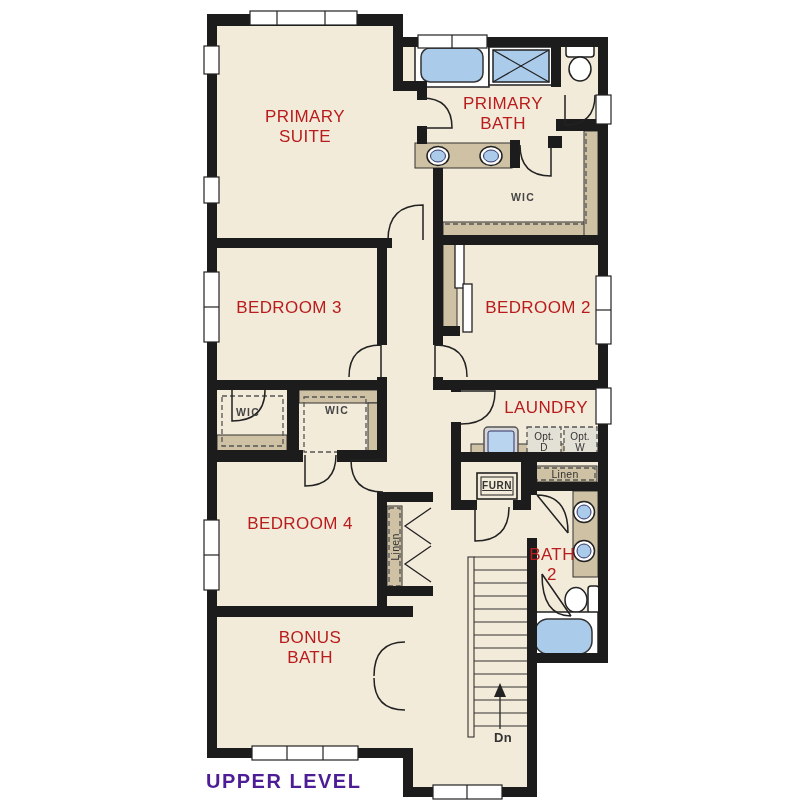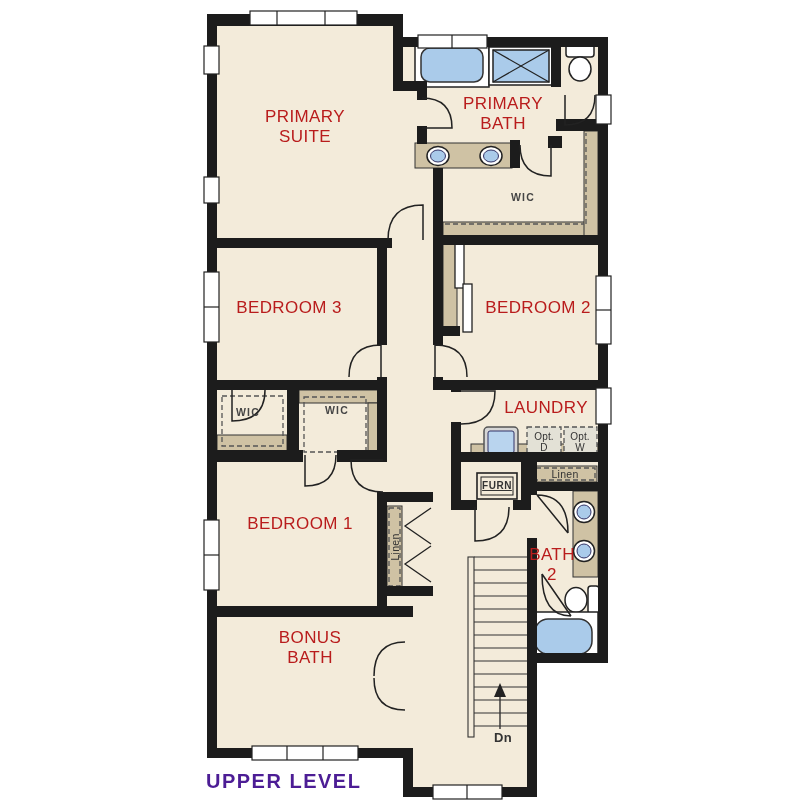--- a/index.html
+++ b/index.html
@@ -225,20 +225,20 @@
   <div class="lbl sm" style="left:523px;top:197px">WIC</div>
   <div class="lbl" style="left:289px;top:308px">BEDROOM 3</div>
   <div class="lbl" style="left:538px;top:308px">BEDROOM 2</div>
   <div class="lbl sm" style="left:248px;top:412px">WIC</div>
   <div class="lbl sm" style="left:337px;top:410px">WIC</div>
   <div class="lbl" style="left:546px;top:408px">LAUNDRY</div>
   <div class="lbl tiny" style="left:544px;top:442px"><span>Opt.</span><br><span>D</span></div>
   <div class="lbl tiny" style="left:580px;top:442px"><span>Opt.</span><br><span>W</span></div>
   <div class="lbl furn" style="left:497px;top:486px">FURN</div>
   <div class="lbl linen" style="left:565px;top:474px">Linen</div>
-  <div class="lbl" style="left:300px;top:524px">BEDROOM 1</div>
+  <div class="lbl" style="left:300px;top:524px">BEDROOM 4</div>
   <div class="lbl linen vert" style="left:395px;top:547px">Linen</div>
   <div class="lbl" style="left:552px;top:565px"><span>BATH</span><br><span>2</span></div>
   <div class="lbl" style="left:310px;top:648px"><span>BONUS</span><br><span>BATH</span></div>
   <div class="lbl dn" style="left:503px;top:738px">Dn</div>
   <div id="plan-title">UPPER LEVEL</div>
 
 </div>
 
 </body></html>

